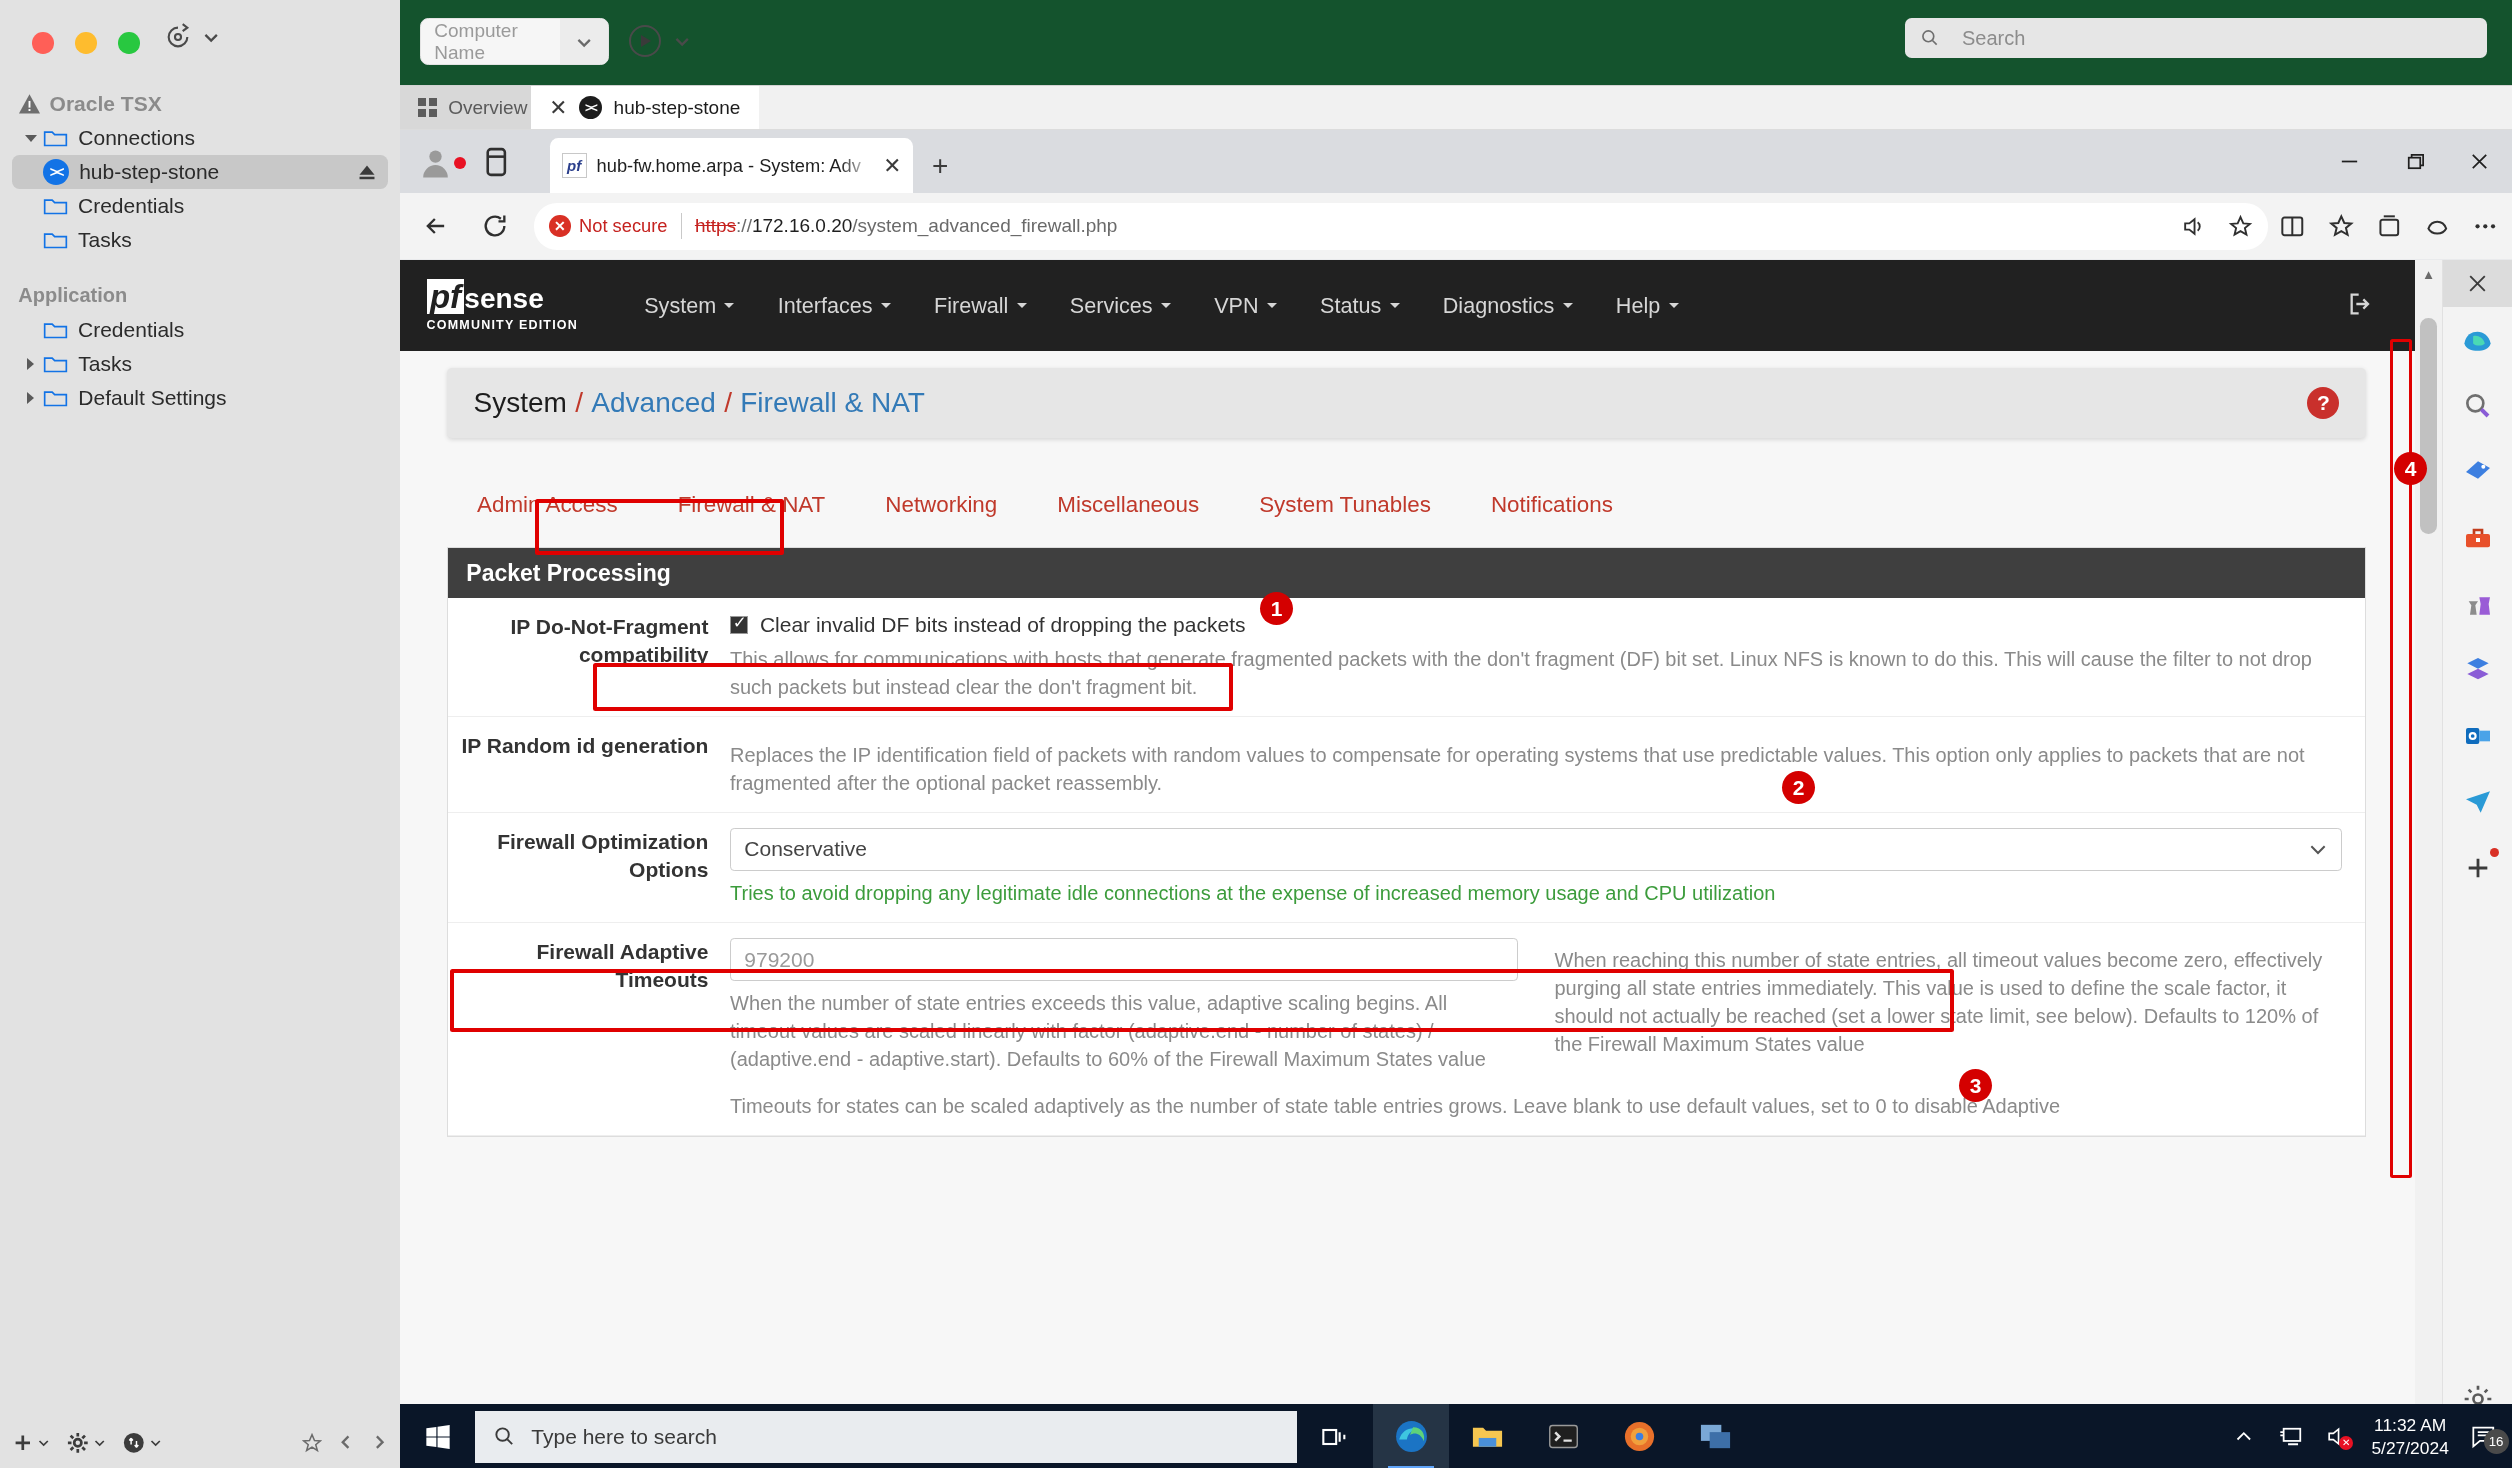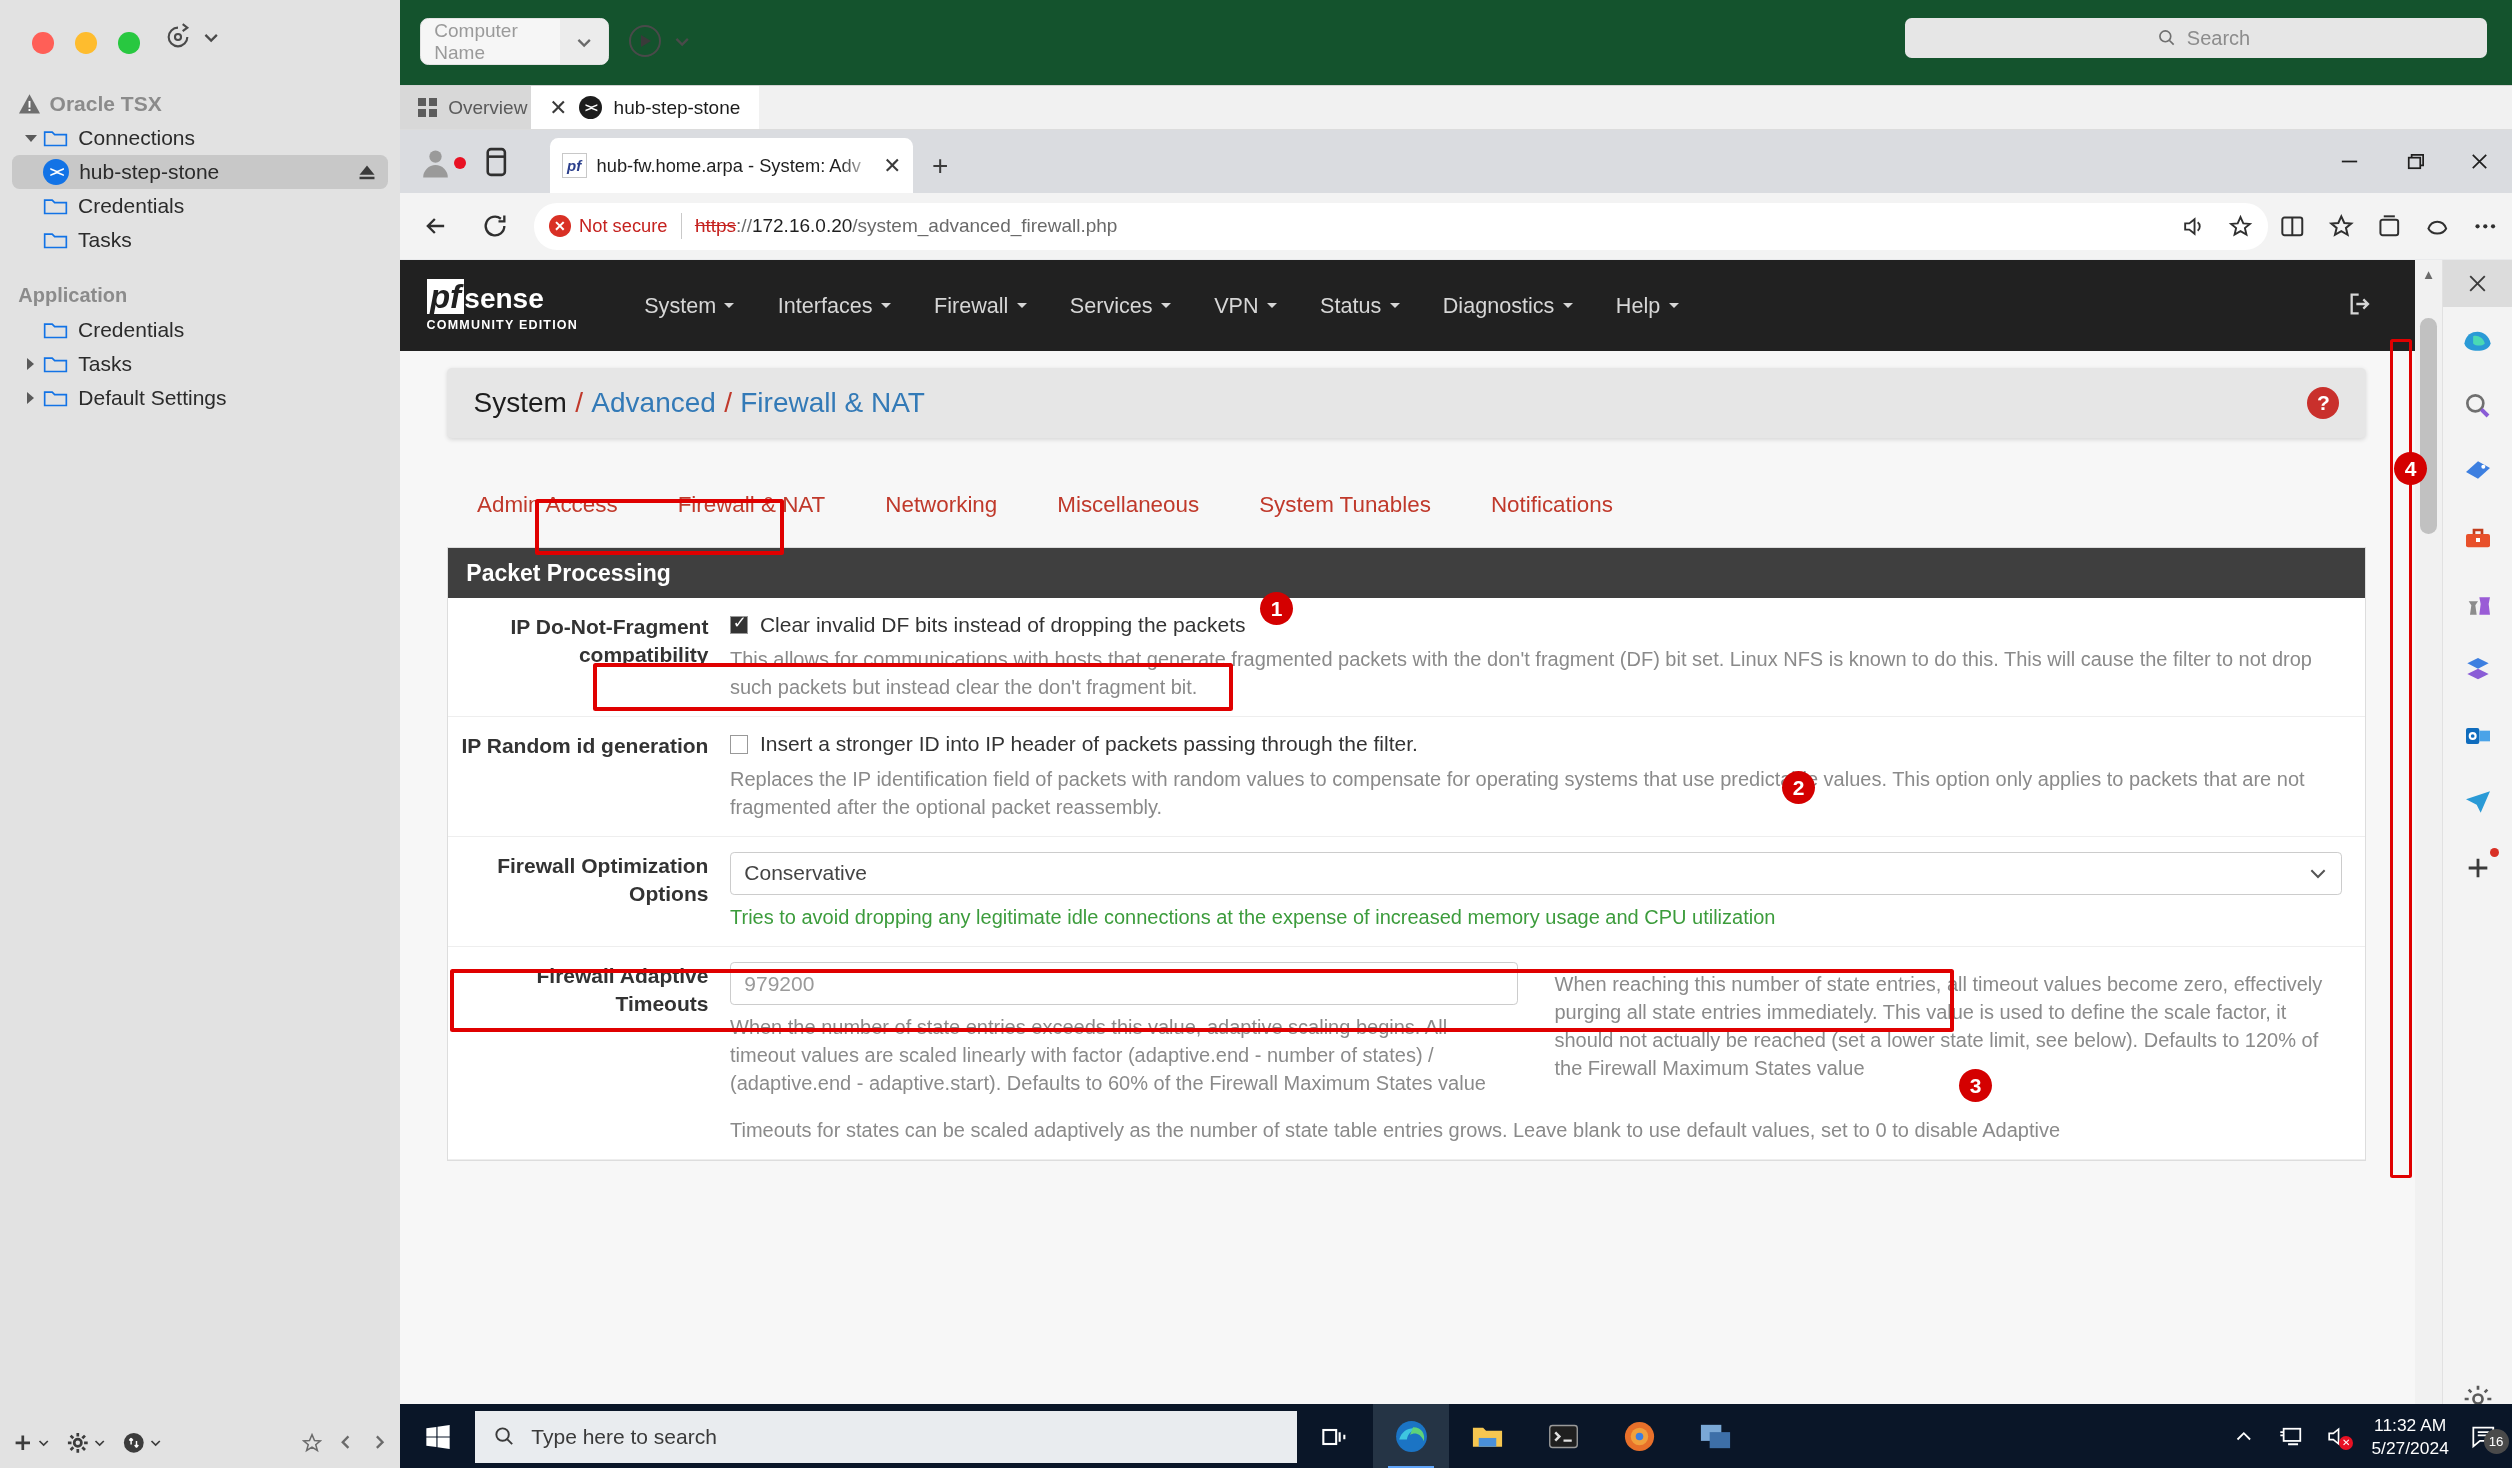--- a/index.html
+++ b/index.html
@@ -60,21 +60,21 @@
     border: 0.8px solid #e3e3e3; border-radius: 8.3px; background: #f6f6f6;
     display: flex; align-items: center;
   }
   .combo-host .ph { flex: 1; padding-left: 13.3px; color: #9a9a9a; font-size: 19px; }
   .combo-host .arrowbox { width: 48px; height: 45px; background: #ececec; border-radius: 0 7.5px 7.5px 0; display:flex;align-items:center;justify-content:center; }
   .play-wrap { position: absolute; left: 229px; top: 25px; display: flex; align-items: center; gap: 11.6px; }
   .play-circle { width: 32px; height: 32px; border-radius: 50%; border: 2.1px solid #4a4a4a; display:flex;align-items:center;justify-content:center; }
   .play-tri { width:0;height:0;border-top:6.6px solid transparent;border-bottom:6.6px solid transparent;border-left:10.8px solid #3a3a3a;margin-left:2.5px; }
   .mac-search {
     position: absolute; right: 25px; top: 18.3px; width: 582px; height: 40px;
-    background: #e6e6e6; border-radius: 6.6px; display: flex; align-items: center; padding-left: 15px; gap: 10px; justify-content: center;
+    background: #e6e6e6; border-radius: 6.6px; display: flex; align-items: center; padding-left: 15px; gap: 22px;
   }
   .mac-search .ph { color: #8c8c8c; font-size: 20px; }
 
   
   .mac-tabs { position: absolute; left: 400px; top: 86px; width: 2112px; height: 43px; background: #f1f1f1; }
   .mtab {
     position: absolute; top: 0; height: 43px; display: flex; align-items: center;
     padding: 0 18.3px; gap: 11.6px; font-size: 19px; color: #5a5a5a;
   }
   .mtab.overview { left: 0; width: 131px; background: #d8d8d8; }
@@ -575,24 +575,20 @@
                   <span class="cbx on"></span>
                   <span>Clear invalid DF bits instead of dropping the packets</span>
                 </label>
                 <div class="pf-help">This allows for communications with hosts that generate fragmented packets with the don't fragment (DF) bit set. Linux NFS is known to do this. This will cause the filter to not drop such packets but instead clear the don't fragment bit.</div>
               </div>
             </div>
 
             <div class="pf-row">
               <div class="pf-label">IP Random id generation</div>
               <div class="pf-field">
-                <label class="pf-check">
-                  <span class="cbx"></span>
-                  <span>Insert a stronger ID into IP header of packets passing through the filter.</span>
-                </label>
                 <div class="pf-help">Replaces the IP identification field of packets with random values to compensate for operating systems that use predictable values. This option only applies to packets that are not fragmented after the optional packet reassembly.</div>
               </div>
             </div>
 
             <div class="pf-row">
               <div class="pf-label">Firewall Optimization Options</div>
               <div class="pf-field">
                 <div class="pf-select">
                   <span>Conservative</span>
                   <span class="sc">

